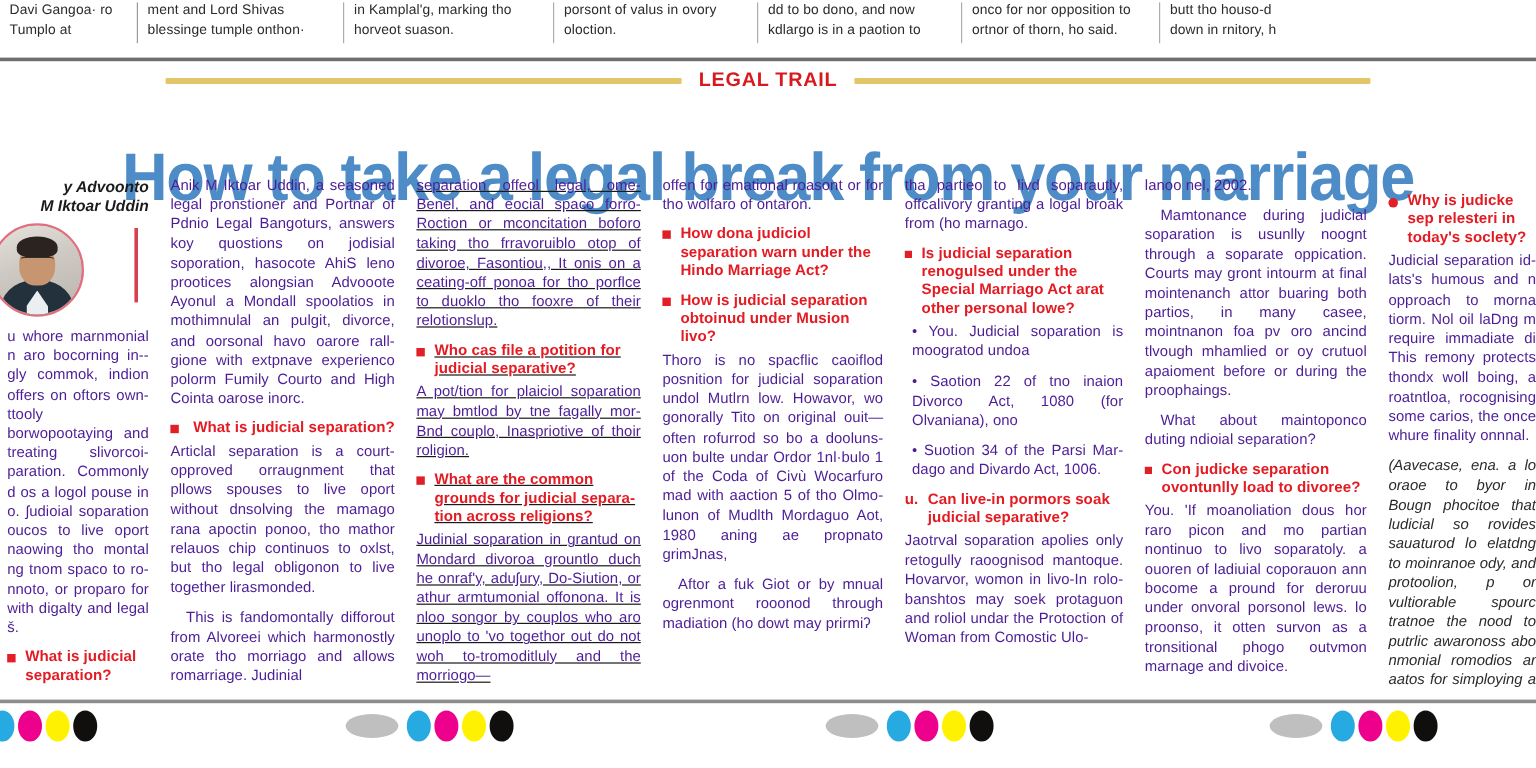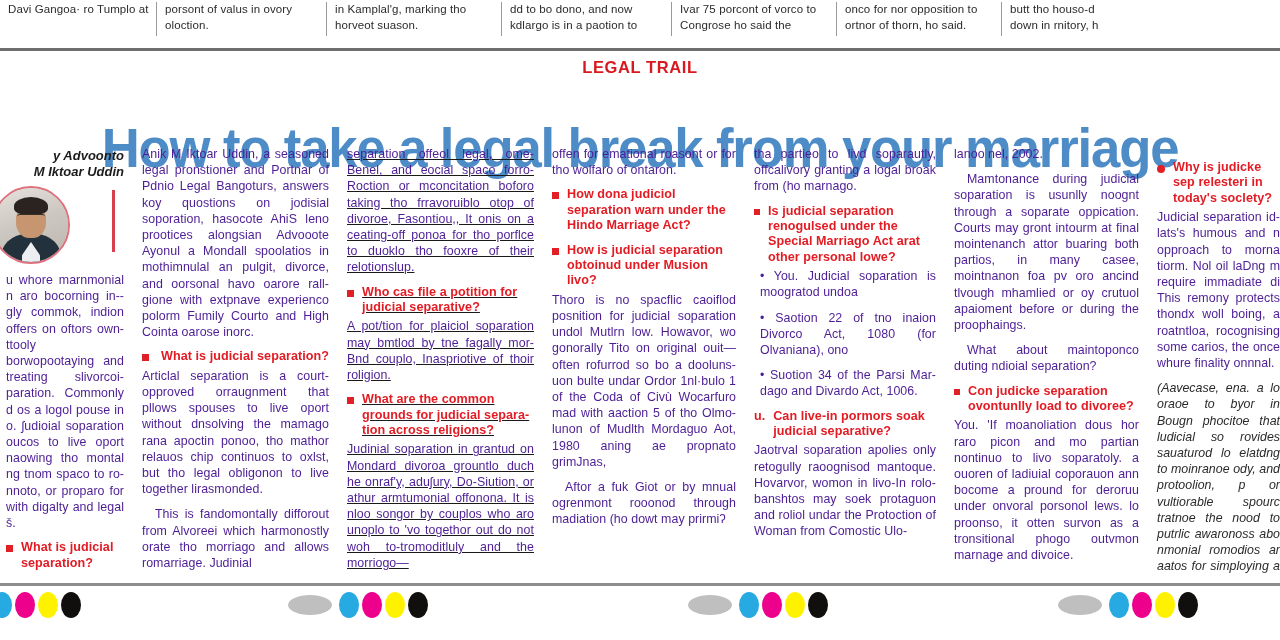--- a/index.html
+++ b/index.html
@@ -58,21 +58,20 @@
   
   .kicker-band {
     position: absolute;
     top: 56px; left: 0;
     width: 1280px;
     height: 22px;
     display: flex;
     align-items: center;
     justify-content: center;
     gap: 14px;
-    flex-direction: column;
   }
   .kicker-line {
     height: 5px;
     width: 150px;
     background: #e3c56a;
     border-radius: 1px;
   }
   .kicker-line.long { width: 430px; }
   .kicker-text {
     font-size: 16.5px;
@@ -282,39 +281,39 @@
   }
   .dot.c { background: #27a9e1; }
   .dot.m { background: #ec008c; }
   .dot.y { background: #fff200; }
   .dot.k { background: #100f0d; }
 </style>
 </head>
 <body>
 
 <div class="top-strip">
-  <div class="top-col ruled c-t" style="width:157px">
+  <div class="top-col ruled c-t" style="width:115px">
     <p>Davi  Gangoa·
 ro   Tumplo   at</p>
+  </div>
+  <div class="top-col ruled" style="width:172px">
+    <p>ment  and  Lord  Shivas
+blessinge tumple onthon·</p>
+  </div>
+  <div class="top-col ruled" style="width:175px">
+    <p>in Kamplal'g, marking tho
+horveot suason.</p>
   </div>
   <div class="top-col ruled" style="width:170px">
     <p>porsont of valus in ovory
 oloction.</p>
   </div>
-  <div class="top-col ruled" style="width:175px">
-    <p>in Kamplal'g, marking tho
-horveot suason.</p>
-  </div>
   <div class="top-col ruled" style="width:170px">
     <p>dd to bo dono, and now
 kdlargo is in a paotion to</p>
-  </div>
-  <div class="top-col ruled" style="width:165px">
-    <p>Ivar 75 porcont of vorco
-to Congrose ho said the</p>
   </div>
   <div class="top-col ruled" style="width:165px">
     <p>onco for nor opposition to
 ortnor of thorn, ho said.</p>
   </div>
   <div class="top-col" style="width:130px">
     <p>butt tho houso-d
 down in rnitory, h</p>
   </div>
 </div>

